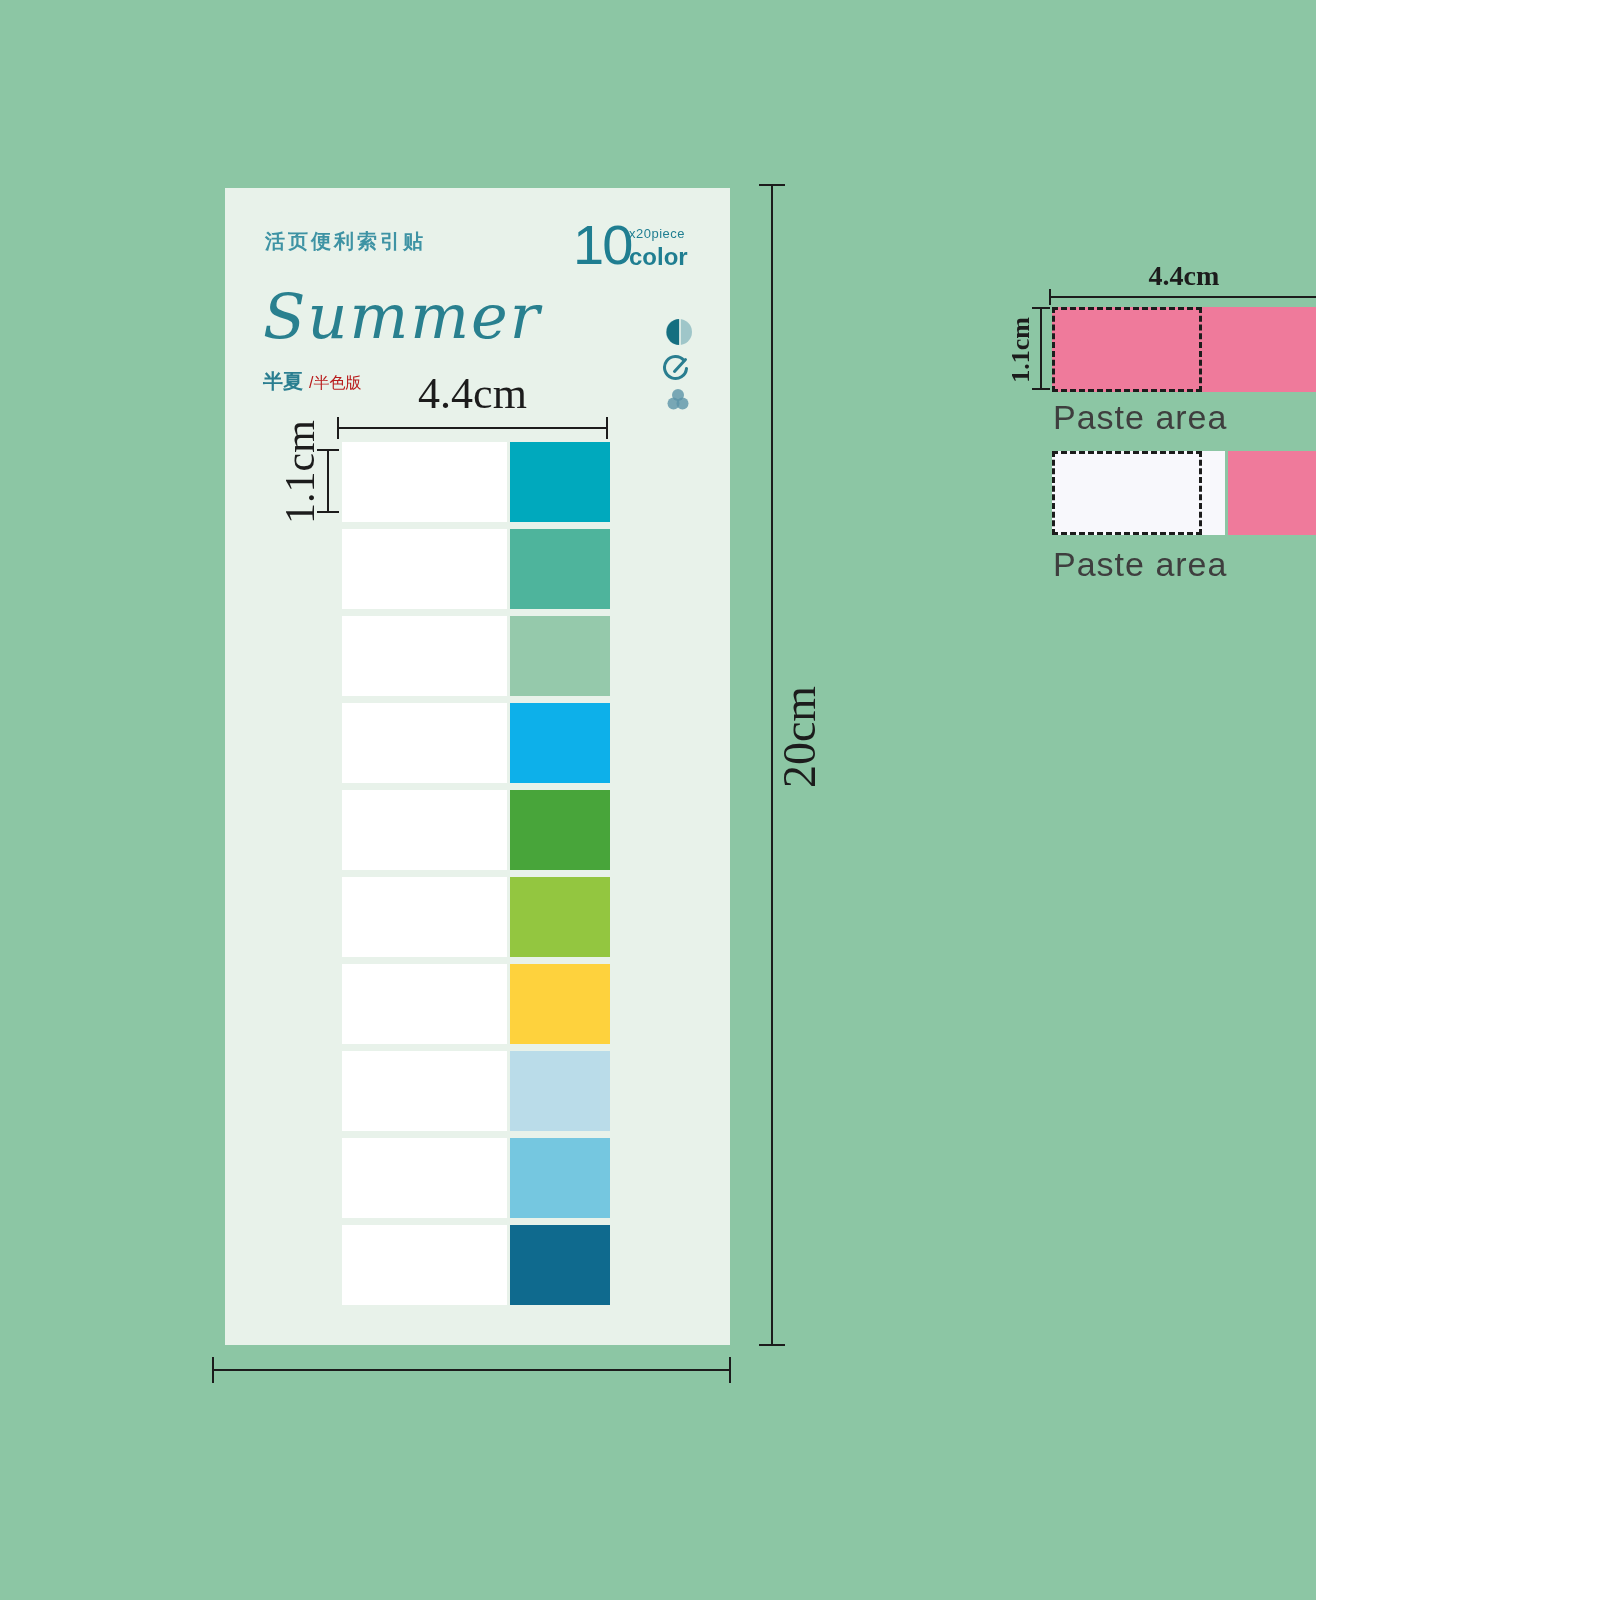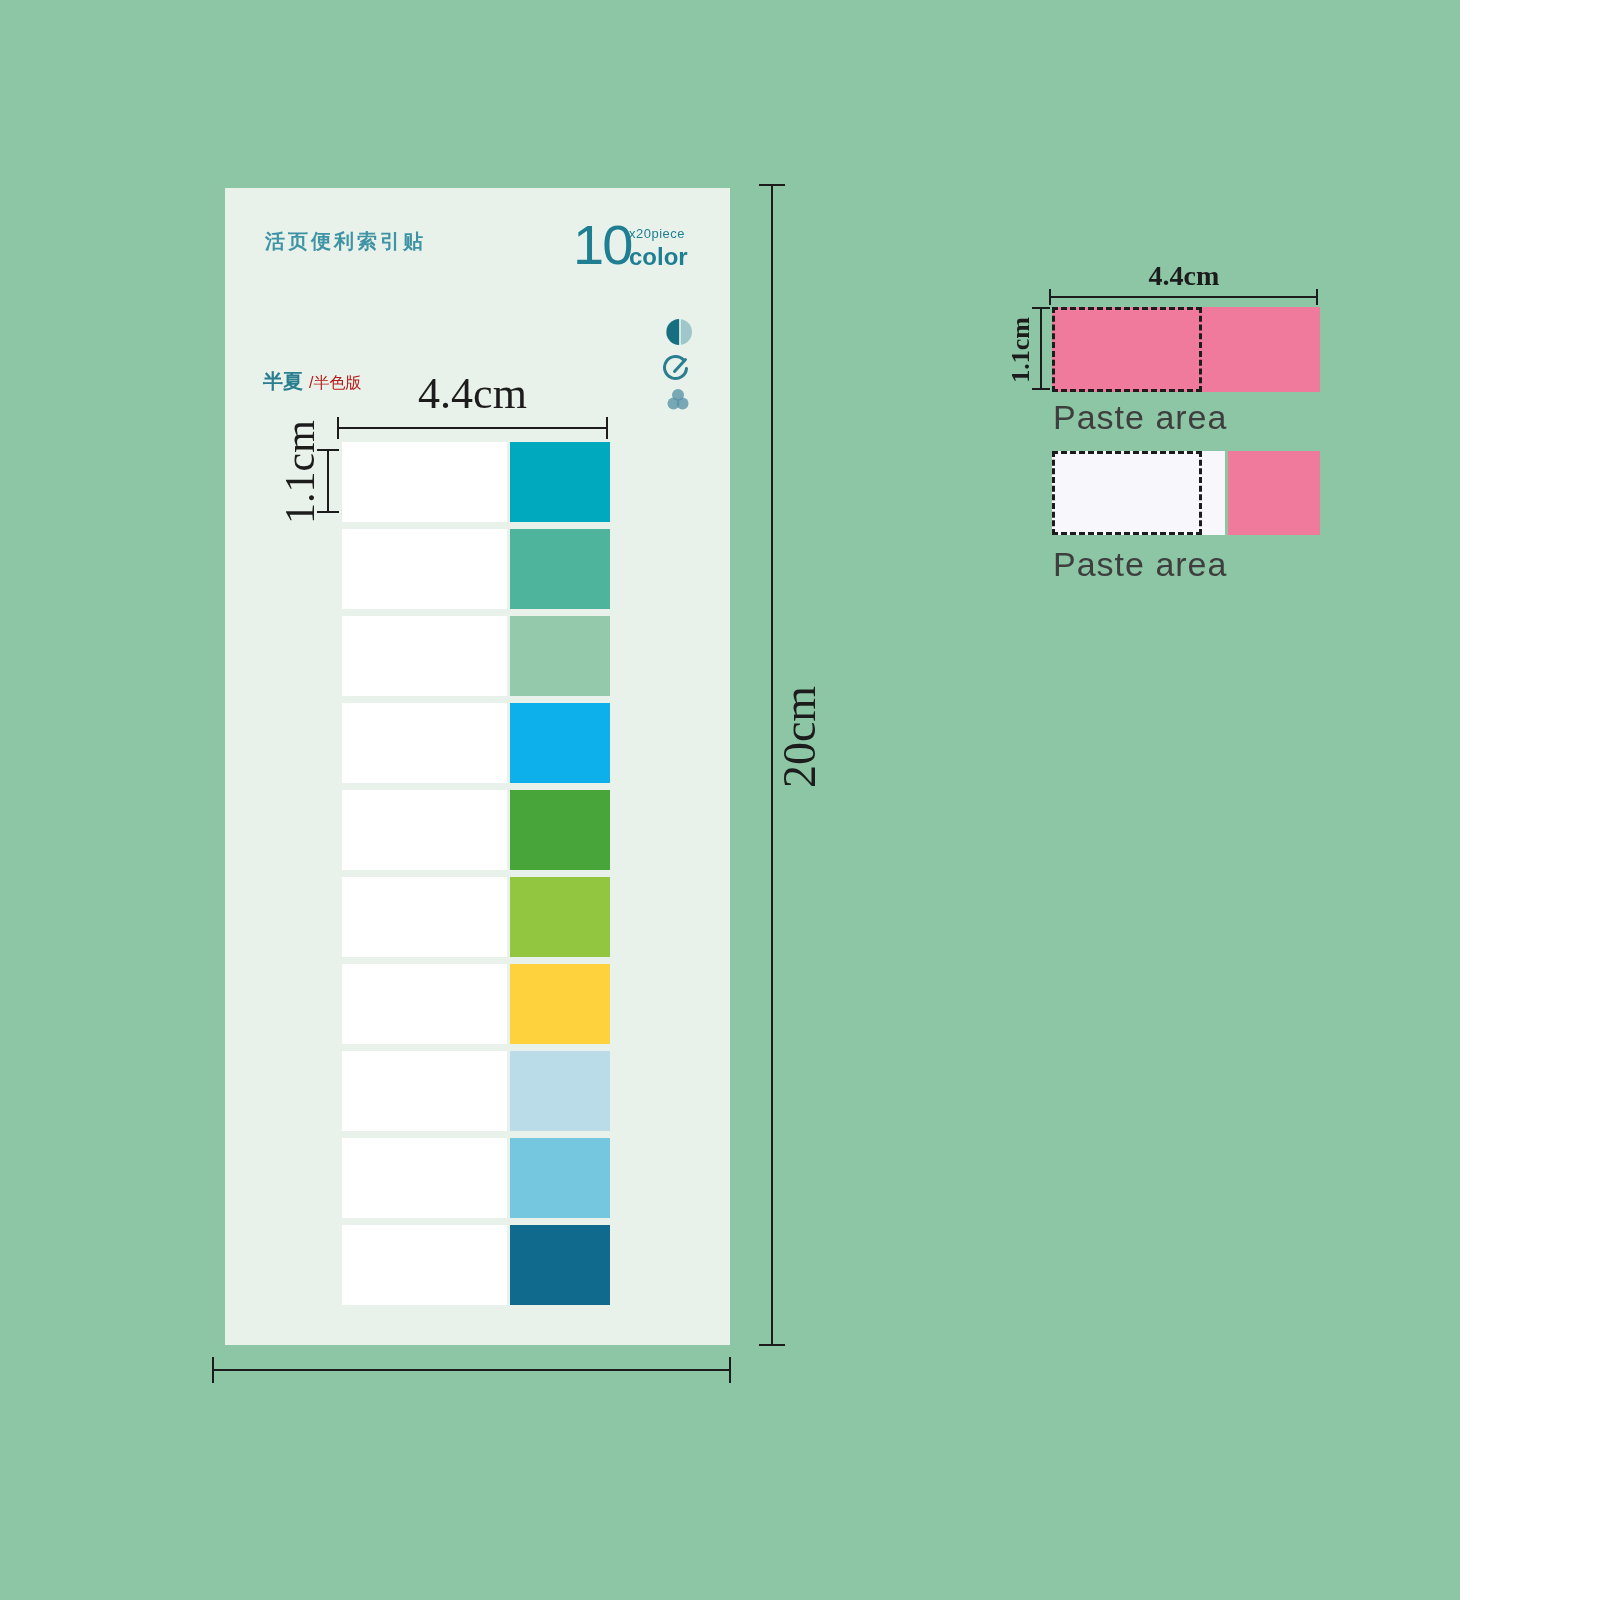--- a/index.html
+++ b/index.html
@@ -1,17 +1,17 @@
 <!DOCTYPE html>
 <html><head>
 <meta charset="utf-8">
 <style>
   html,body{margin:0;padding:0;}
   .canvas{
-    position:relative;width:1460px;height:1600px;overflow:hidden;
+    position:relative;width:1316px;height:1600px;overflow:hidden;
     background:#8cc6a4;
     font-family:"Liberation Sans",sans-serif;
   }
   .abs{position:absolute;}
 
   
   .card{position:absolute;left:225px;top:188px;width:505px;height:1157px;background:#e8f2ea;}
   .cn-header{position:absolute;left:40px;top:40px;font-size:20px;letter-spacing:3px;color:#3e93a4;font-weight:bold;}
   .count-num{position:absolute;left:348px;top:32px;font-size:56px;line-height:0.9;letter-spacing:-2px;color:#1f7e91;font-weight:400;}
   .count-sub{position:absolute;left:404px;top:38px;color:#1f7e91;}
@@ -48,20 +48,21 @@
 
   <div class="card">
     <div class="cn-header">活页便利索引贴</div>
 
     <div class="count-num">10</div>
     <div class="count-sub">
       <span class="count-piece">x20piece</span>
       <span class="count-color">color</span>
     </div>
 
+    <div class="title">Summer</div>
 
     <div class="subtitle">
       <span class="main">半夏</span><span class="suffix">/半色版</span>
     </div>
 
     <div class="icon-col">
       <svg class="ic" style="left:440px;top:130px;" width="28" height="28" viewBox="0 0 28 28">
         <circle cx="14" cy="14" r="13" fill="#9fc6c9"></circle>
         <path d="M14.5 1 A13 13 0 0 0 14.5 27 Z" fill="#156f80"></path>
         <rect x="14.2" y="1" width="1.6" height="26" fill="#e8f2ea"></rect>

